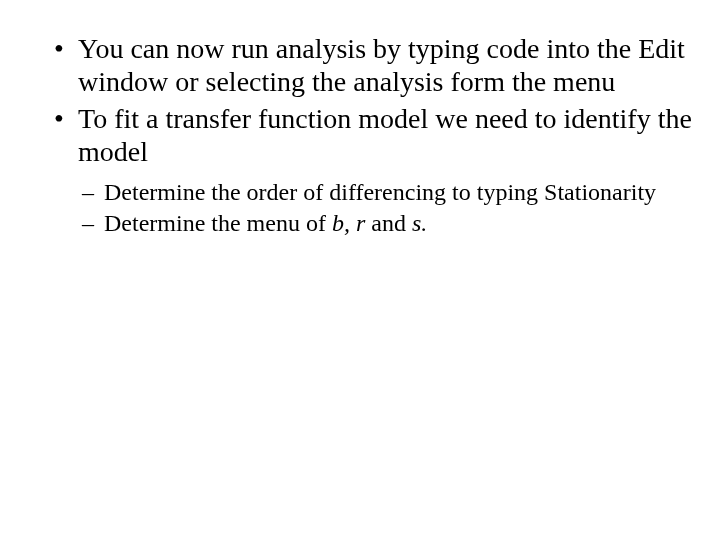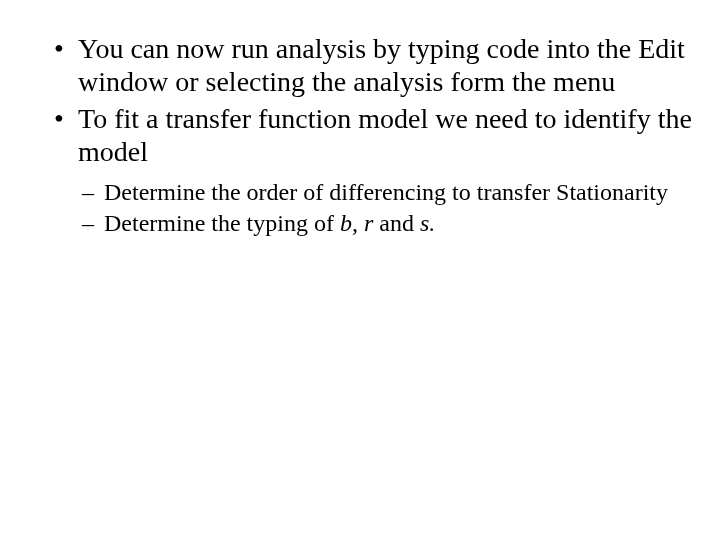--- a/index.html
+++ b/index.html
@@ -58,21 +58,21 @@
 
 <div class="slide">
   <ul class="level1">
     <li>
       <span>You can now run analysis by typing code into the Edit window or selecting the analysis form the menu</span>
     </li>
     <li>
       <span>To fit a transfer function model we need to identify the model</span>
       <ul class="level2">
         <li>
-          <span>Determine the order of differencing to transfer Stationarity</span>
+          <span>Determine the order of differencing to typing Stationarity</span>
         </li>
         <li>
-          <span>Determine the typing of </span><span class="ital">b, r</span><span> and </span><span class="ital">s.</span>
+          <span>Determine the menu of </span><span class="ital">b, r</span><span> and </span><span class="ital">s.</span>
         </li>
       </ul>
     </li>
   </ul>
 </div>
 
 </body></html>

